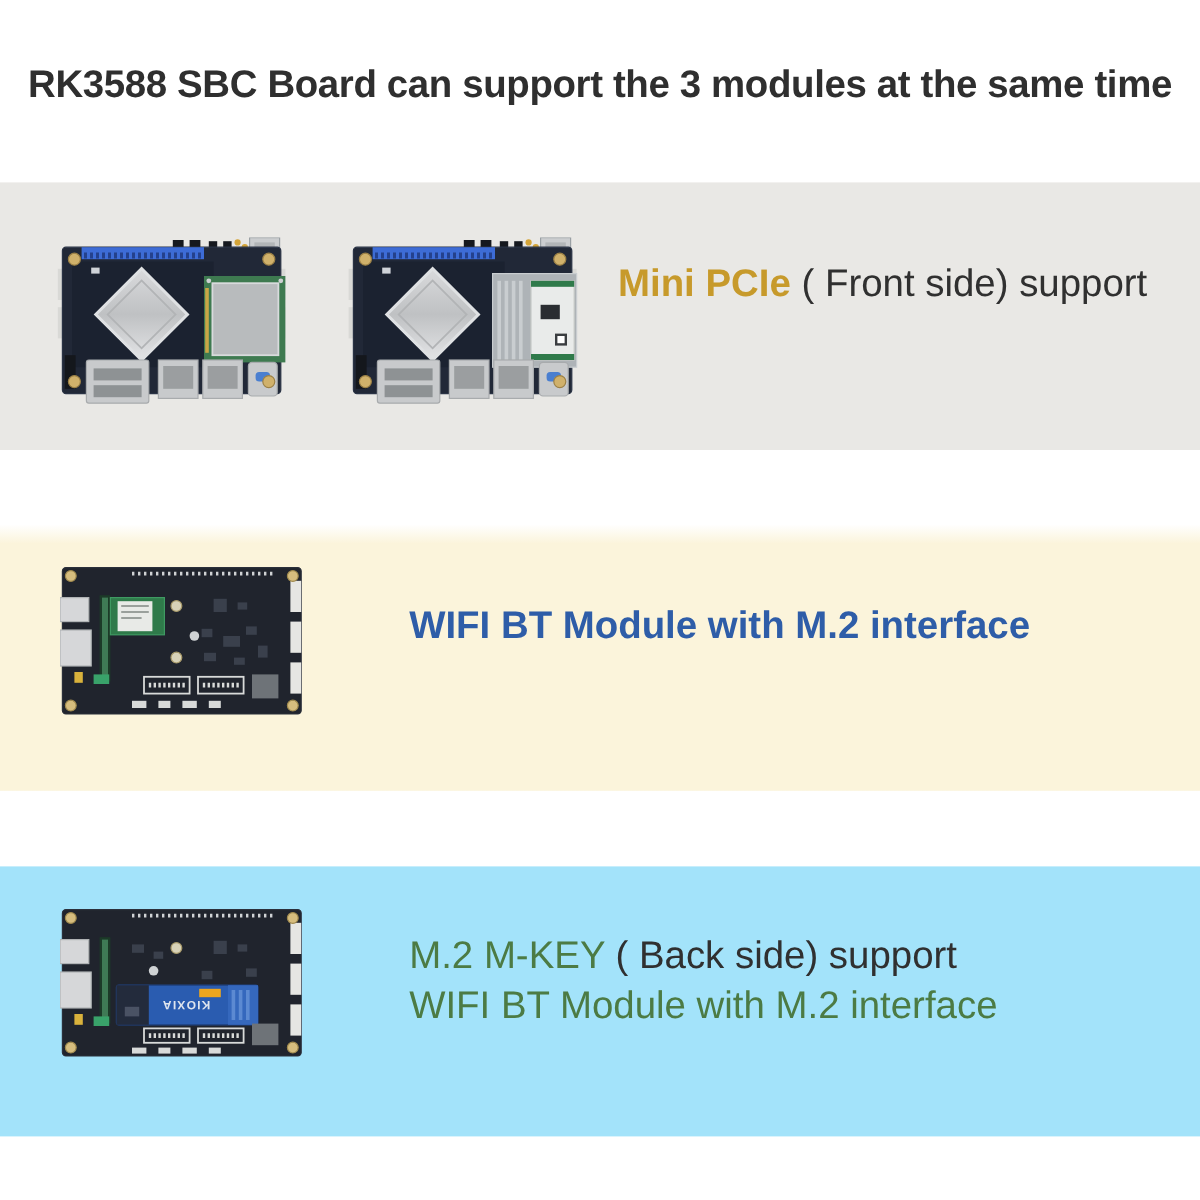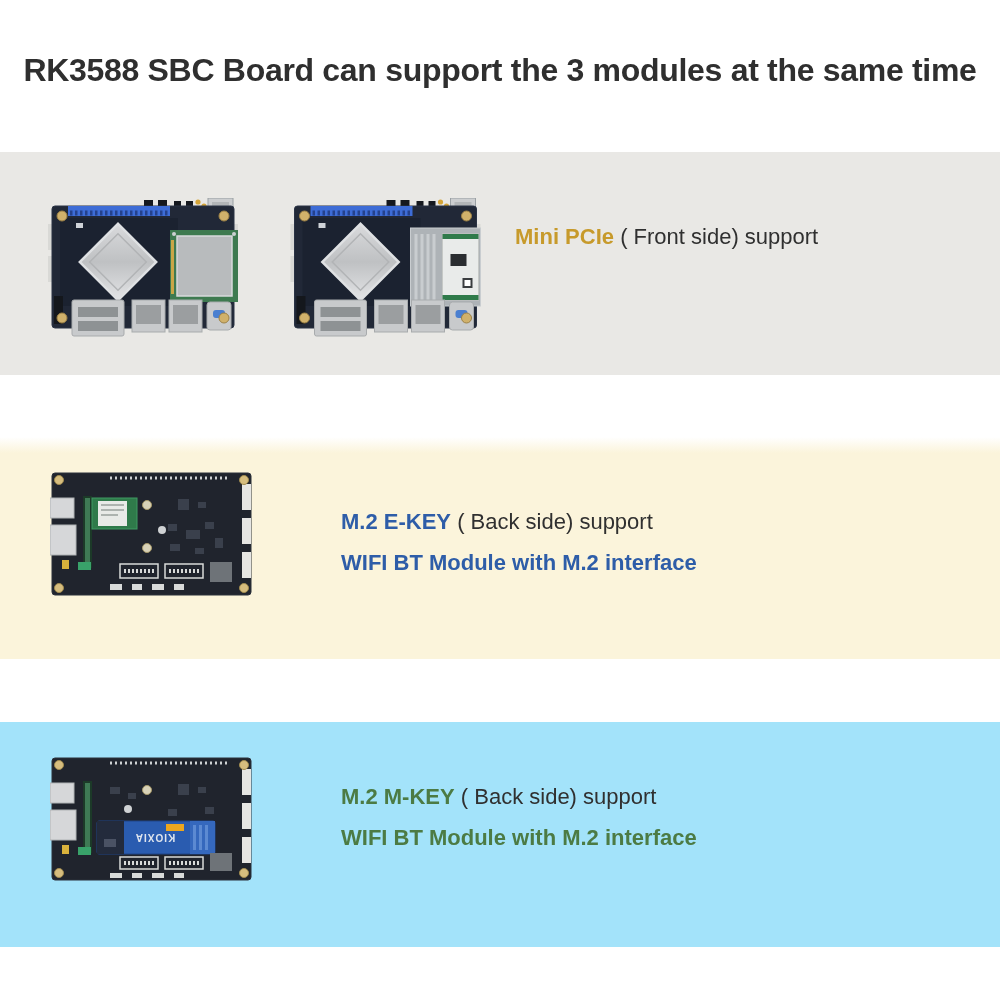--- a/index.html
+++ b/index.html
@@ -13,27 +13,27 @@
     position:absolute; top:52px; left:0; width:1000px;
     text-align:center; font-size:32px; font-weight:700;
     color:#2f2f2f; letter-spacing:-0.3px;
   }
   .band { position:absolute; left:0; width:1000px; }
   .band-mini-pcie { top:152px; height:223px; background:#E9E8E5; }
   .band-m2-ekey   { top:437px; height:222px;
                     background:linear-gradient(180deg,#ffffff 0px,#FBF4DB 16px,#FBF4DB 100%); }
   .band-m2-mkey   { top:722px; height:225px; background:#A3E3FA; }
 
-  .caption { position:absolute; font-size:22px; line-height:43px; color:#303030; white-space:nowrap; }
+  .caption { position:absolute; font-size:32px; line-height:43px; color:#303030; white-space:nowrap; }
   .caption-1 { left:515px; top:215px; }
   .caption-2 { left:341px; top:501px; line-height:41px; }
   .caption-3 { left:341px; top:776px; line-height:41px; }
   .acc-gold  { color:#C79A2B; font-weight:700; }
   .acc-blue  { color:#2E5DA8; font-weight:700; }
-  .acc-green { color:#4C7B44; font-weight:700; }
+  .acc-green { color:#4C7B44; font-weight:400; }
   .plain     { color:#303030; font-weight:400; }
 
   .board { position:absolute; }
   .board-front-a { left:48px;  top:198px; width:190px; height:140px; }
   .board-front-b { left:288px; top:198px; width:195px; height:140px; }
   .board-back-e  { left:50px;  top:472px; width:205px; height:127px; }
   .board-back-m  { left:50px;  top:757px; width:205px; height:127px; }
   .board svg { width:100%; height:100%; display:block; }
   svg text { font-family:"Liberation Sans", sans-serif; }
 </style>
@@ -279,21 +279,20 @@
       <g fill="#d6bd7e" stroke="#a08a4e">
         <circle cx="9" cy="8" r="4.5"></circle>
           <circle cx="194" cy="8" r="4.5"></circle>
         <circle cx="9" cy="116" r="4.5"></circle>
           <circle cx="194" cy="116" r="4.5"></circle>
       </g>
     </svg>
   </div>
 
   <div class="caption caption-2">
-    <div><span class="acc-blue">M.2 E-KEY</span><span class="plain"> ( Back side) support</span></div>
     <div><span class="acc-blue">WIFI BT Module with M.2 interface</span></div>
   </div>
 
   <div class="band band-m2-mkey"></div>
 
   <div class="board board-back-m">
     <svg viewBox="0 0 205 127">
       <rect x="2" y="1" width="199" height="122" rx="3" fill="#20242d" stroke="#2b303b"></rect>
       <g fill="#e6e6e3">
         <rect x="192" y="12" width="9" height="26"></rect>

